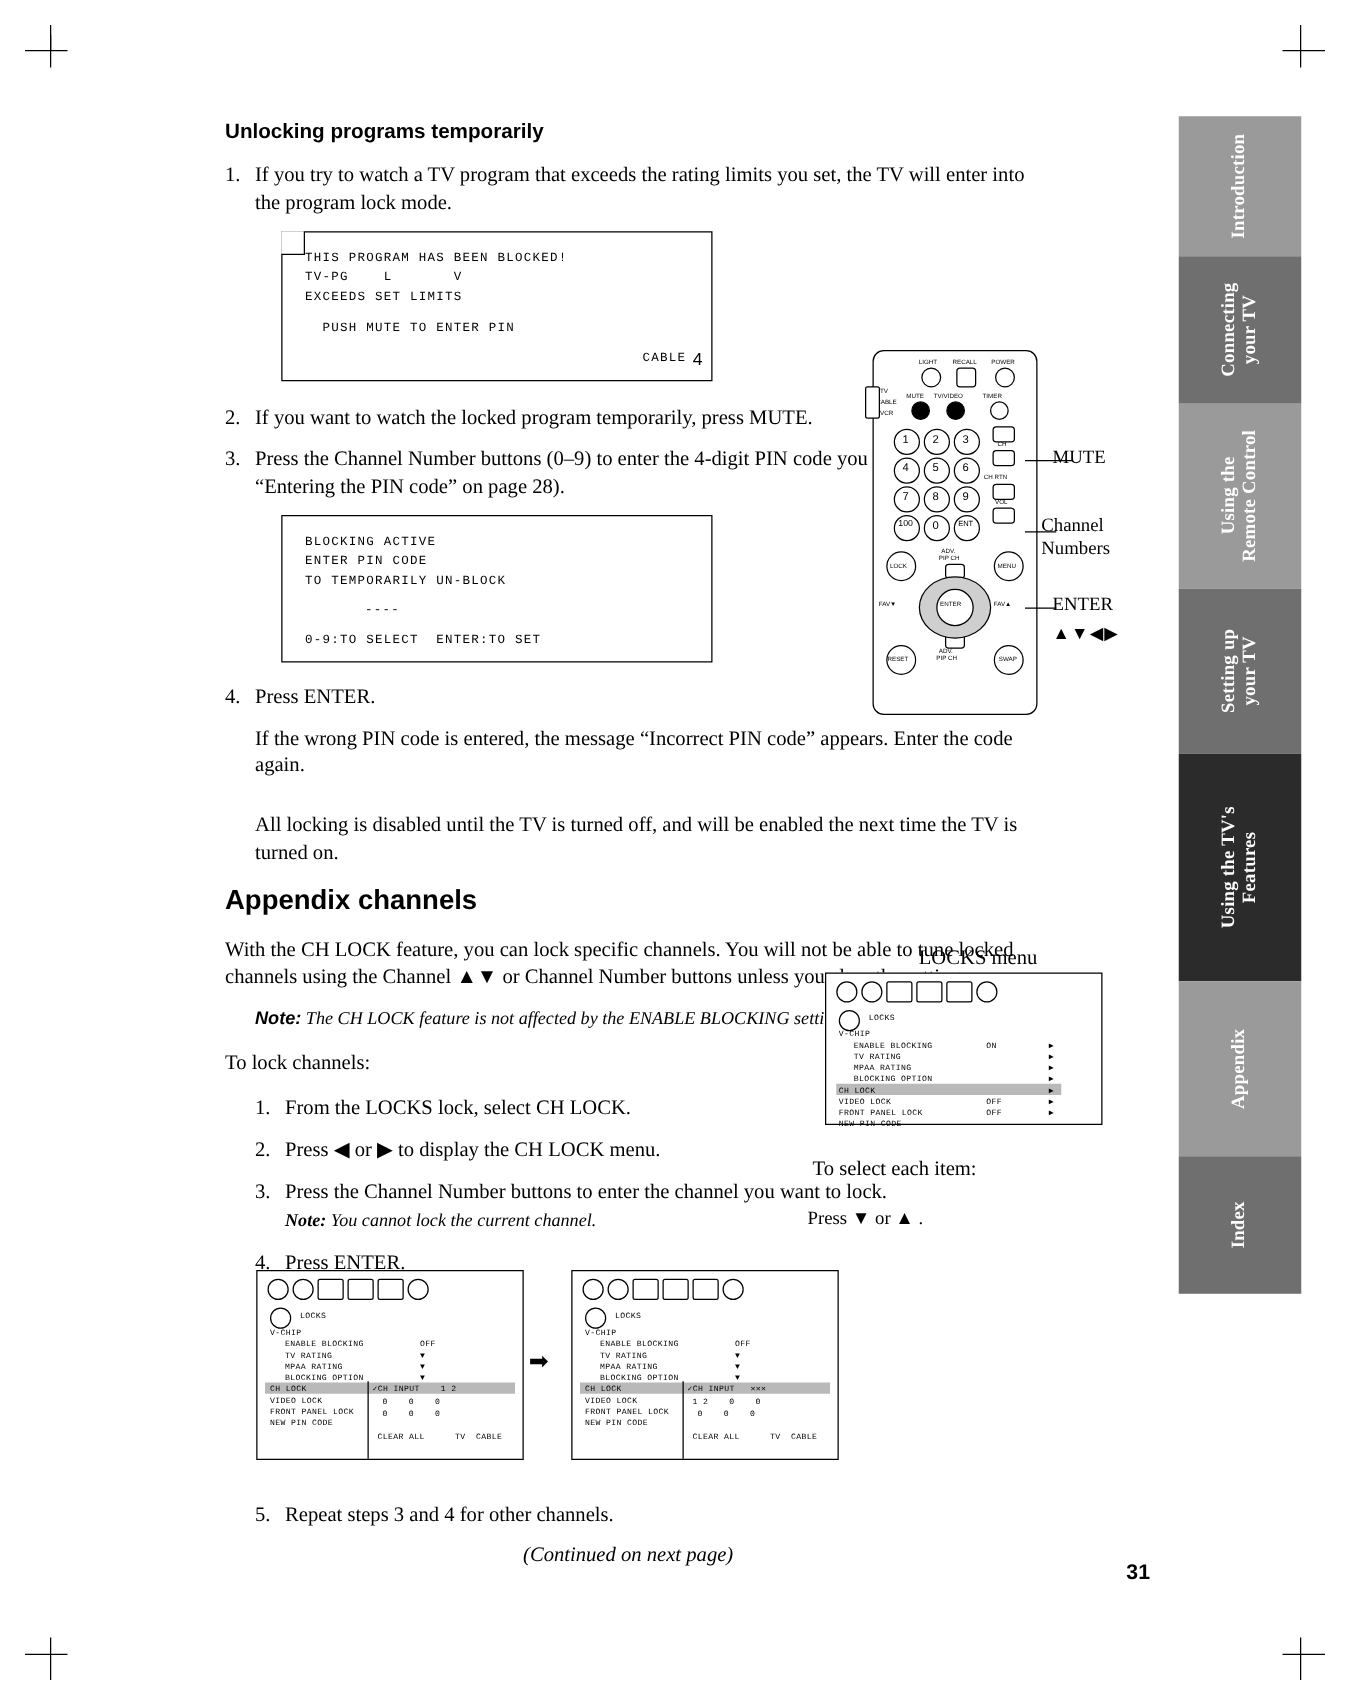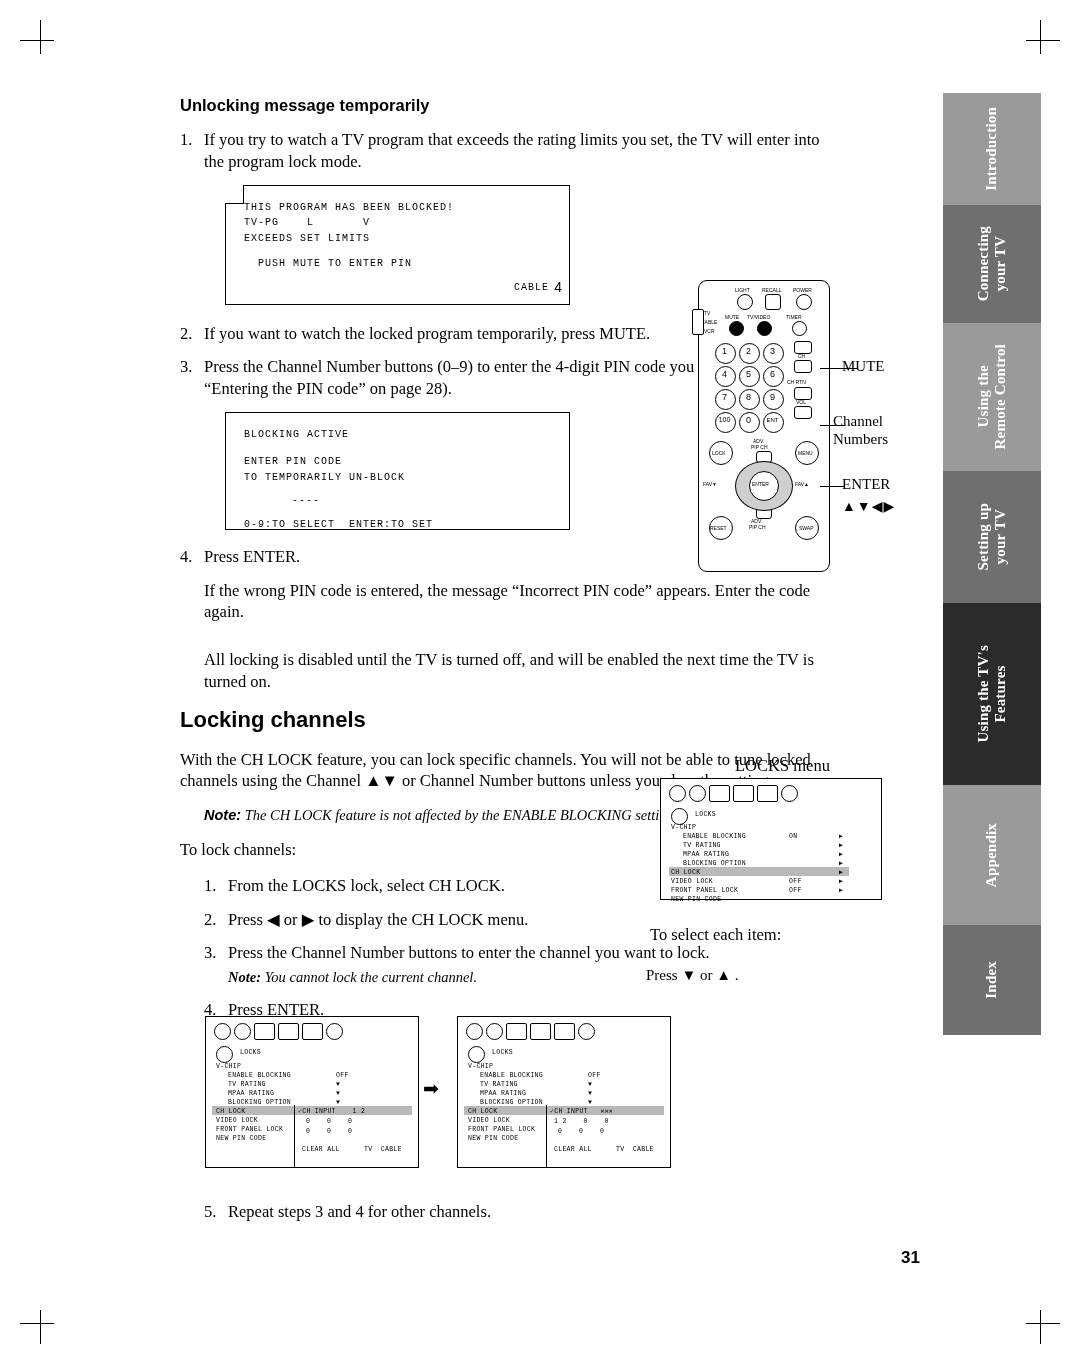--- a/index.html
+++ b/index.html
@@ -127,21 +127,21 @@
     </div>
     <div class="tab dark" style="height:110px;">
       <div class="vt">
           <span>Index</span>
         </div>
     </div>
   </div>
 
   <div class="col">
 
-    <h3 class="sec">Unlocking message temporarily</h3>
+    <h3 class="sec">Unlocking programs temporarily</h3>
 
     <div class="num">
       <div class="n">1.</div>
       <div class="t">If you try to watch a TV program that exceeds the rating limits you set, the TV will enter into the program lock mode.</div>
     </div>
 
     <div class="osd osd1">
       <div class="corner"></div>
       <div class="r">THIS PROGRAM HAS BEEN BLOCKED!</div>
       <div class="r">TV-PG    L       V</div>
@@ -156,35 +156,35 @@
       <div class="t">If you want to watch the locked program temporarily, press MUTE.</div>
     </div>
 
     <div class="num">
       <div class="n">3.</div>
       <div class="t">Press the Channel Number buttons (0–9) to enter the 4-digit PIN code you stored (see “Entering the PIN code” on page 28).</div>
     </div>
 
     <div class="osd osd2">
       <div class="r">BLOCKING ACTIVE</div>
-      <div class="r" style="margin-top:12px;">ENTER PIN CODE</div>
+      <div class="r" style="margin-top:0;">ENTER PIN CODE</div>
       <div class="r">TO TEMPORARILY UN-BLOCK</div>
       <div class="r" style="margin-top:8px;padding-left:48px;">----</div>
       <div class="r" style="margin-top:8px;">0-9:TO SELECT  ENTER:TO SET</div>
     </div>
 
     <div class="num">
       <div class="n">4.</div>
       <div class="t">Press ENTER.</div>
     </div>
 
     <p class="indent" style="margin-bottom:26px;">If the wrong PIN code is entered, the message “Incorrect PIN code” appears. Enter the code again.</p>
     <p class="indent">All locking is disabled until the TV is turned off, and will be enabled the next time the TV is turned on.</p>
 
-    <h2 class="sec">Locking channels</h2>
+    <h2 class="sec">Appendix channels</h2>
 
     <p>With the CH LOCK feature, you can lock specific channels. You will not be able to tune locked channels using the Channel ▲▼ or Channel Number buttons unless you clear the setting.</p>
     <div class="note">
       <b>Note:</b><span> The CH LOCK feature is not affected by the ENABLE BLOCKING setting (page 29).</span>
     </div>
     <p style="margin-top:14px;">To lock channels:</p>
 
     <div class="num indent">
       <div class="n">1.</div>
       <div class="t">From the LOCKS lock, select CH LOCK.</div>
@@ -204,20 +204,21 @@
       <div class="n">4.</div>
       <div class="t">Press ENTER.</div>
     </div>
 
     <div style="height:168px;"></div>
 
     <div class="num indent">
       <div class="n">5.</div>
       <div class="t">Repeat steps 3 and 4 for other channels.</div>
     </div>
+    <div class="cont">(Continued on next page)</div>
   </div>
 
   <div class="remote-wrap">
     <div class="remote">
 
       <div class="rlbl" style="left:36px;top:6px;">LIGHT</div>
       <div class="rlbl" style="left:63px;top:6px;">RECALL</div>
       <div class="rlbl" style="left:94px;top:6px;">POWER</div>
       <div class="rbtn" style="left:38px;top:13px;width:14px;height:14px;"></div>
       <div class="rbtn sq" style="left:66px;top:13px;width:14px;height:14px;"></div>

